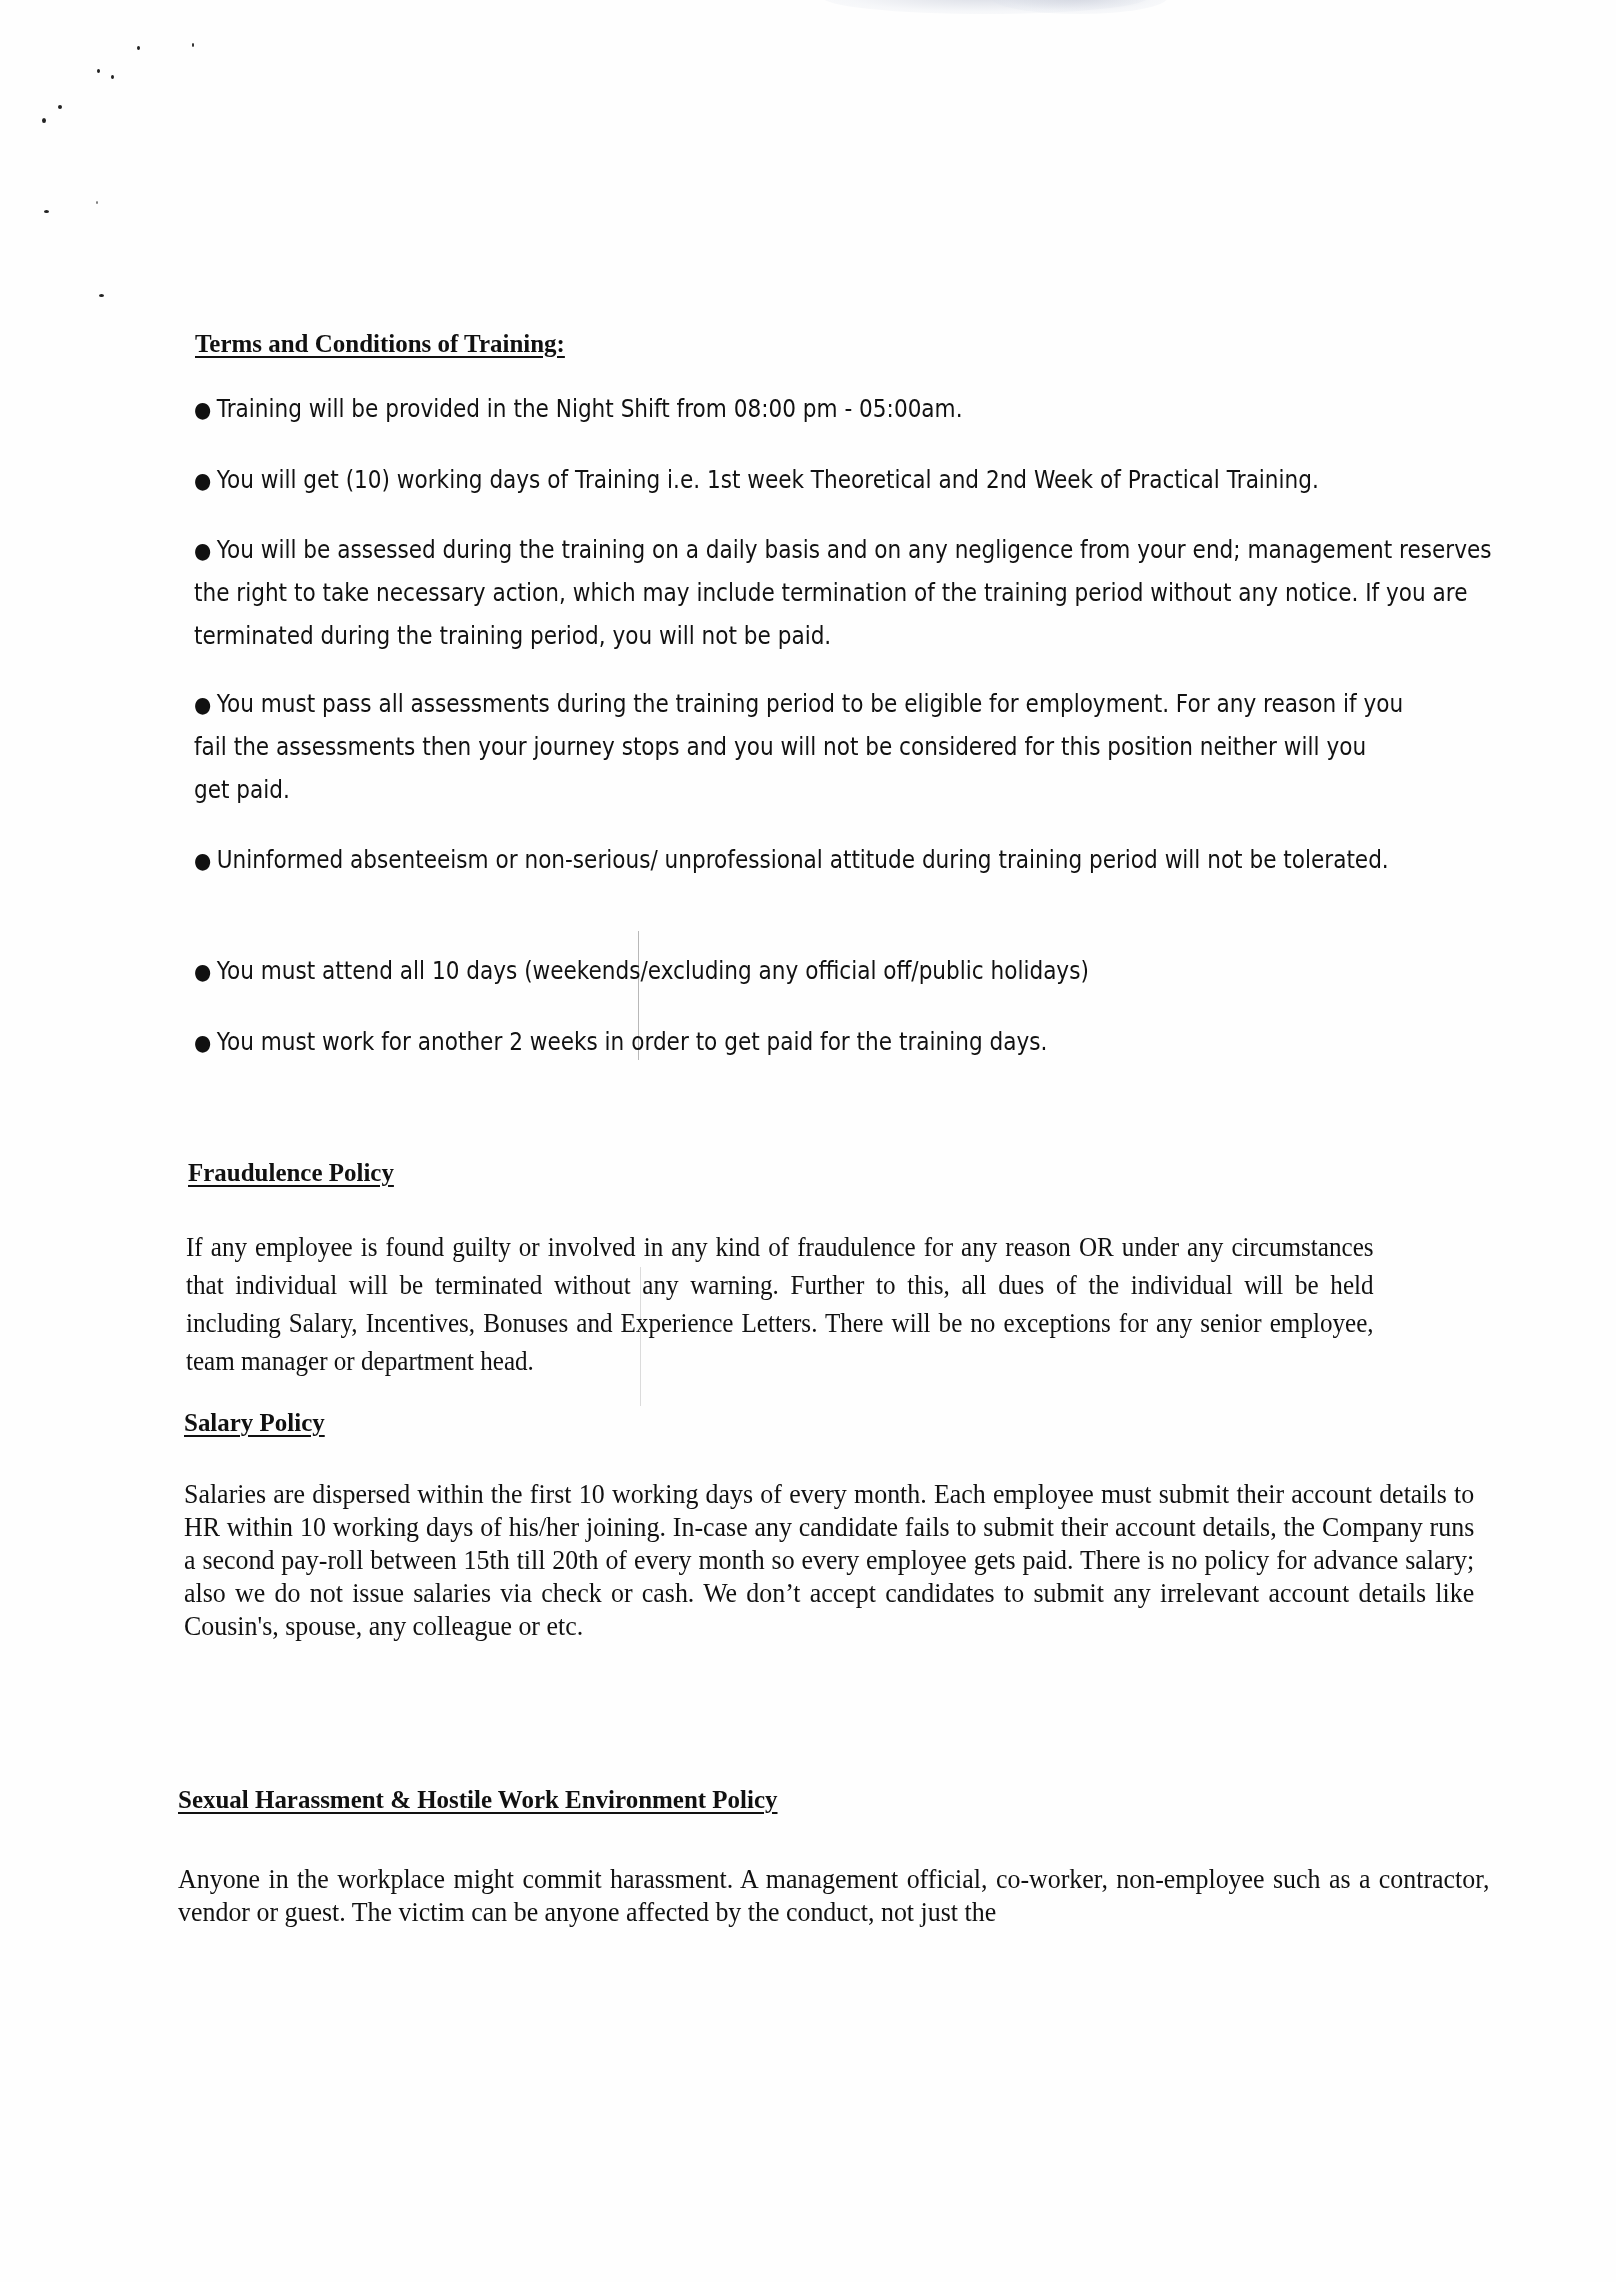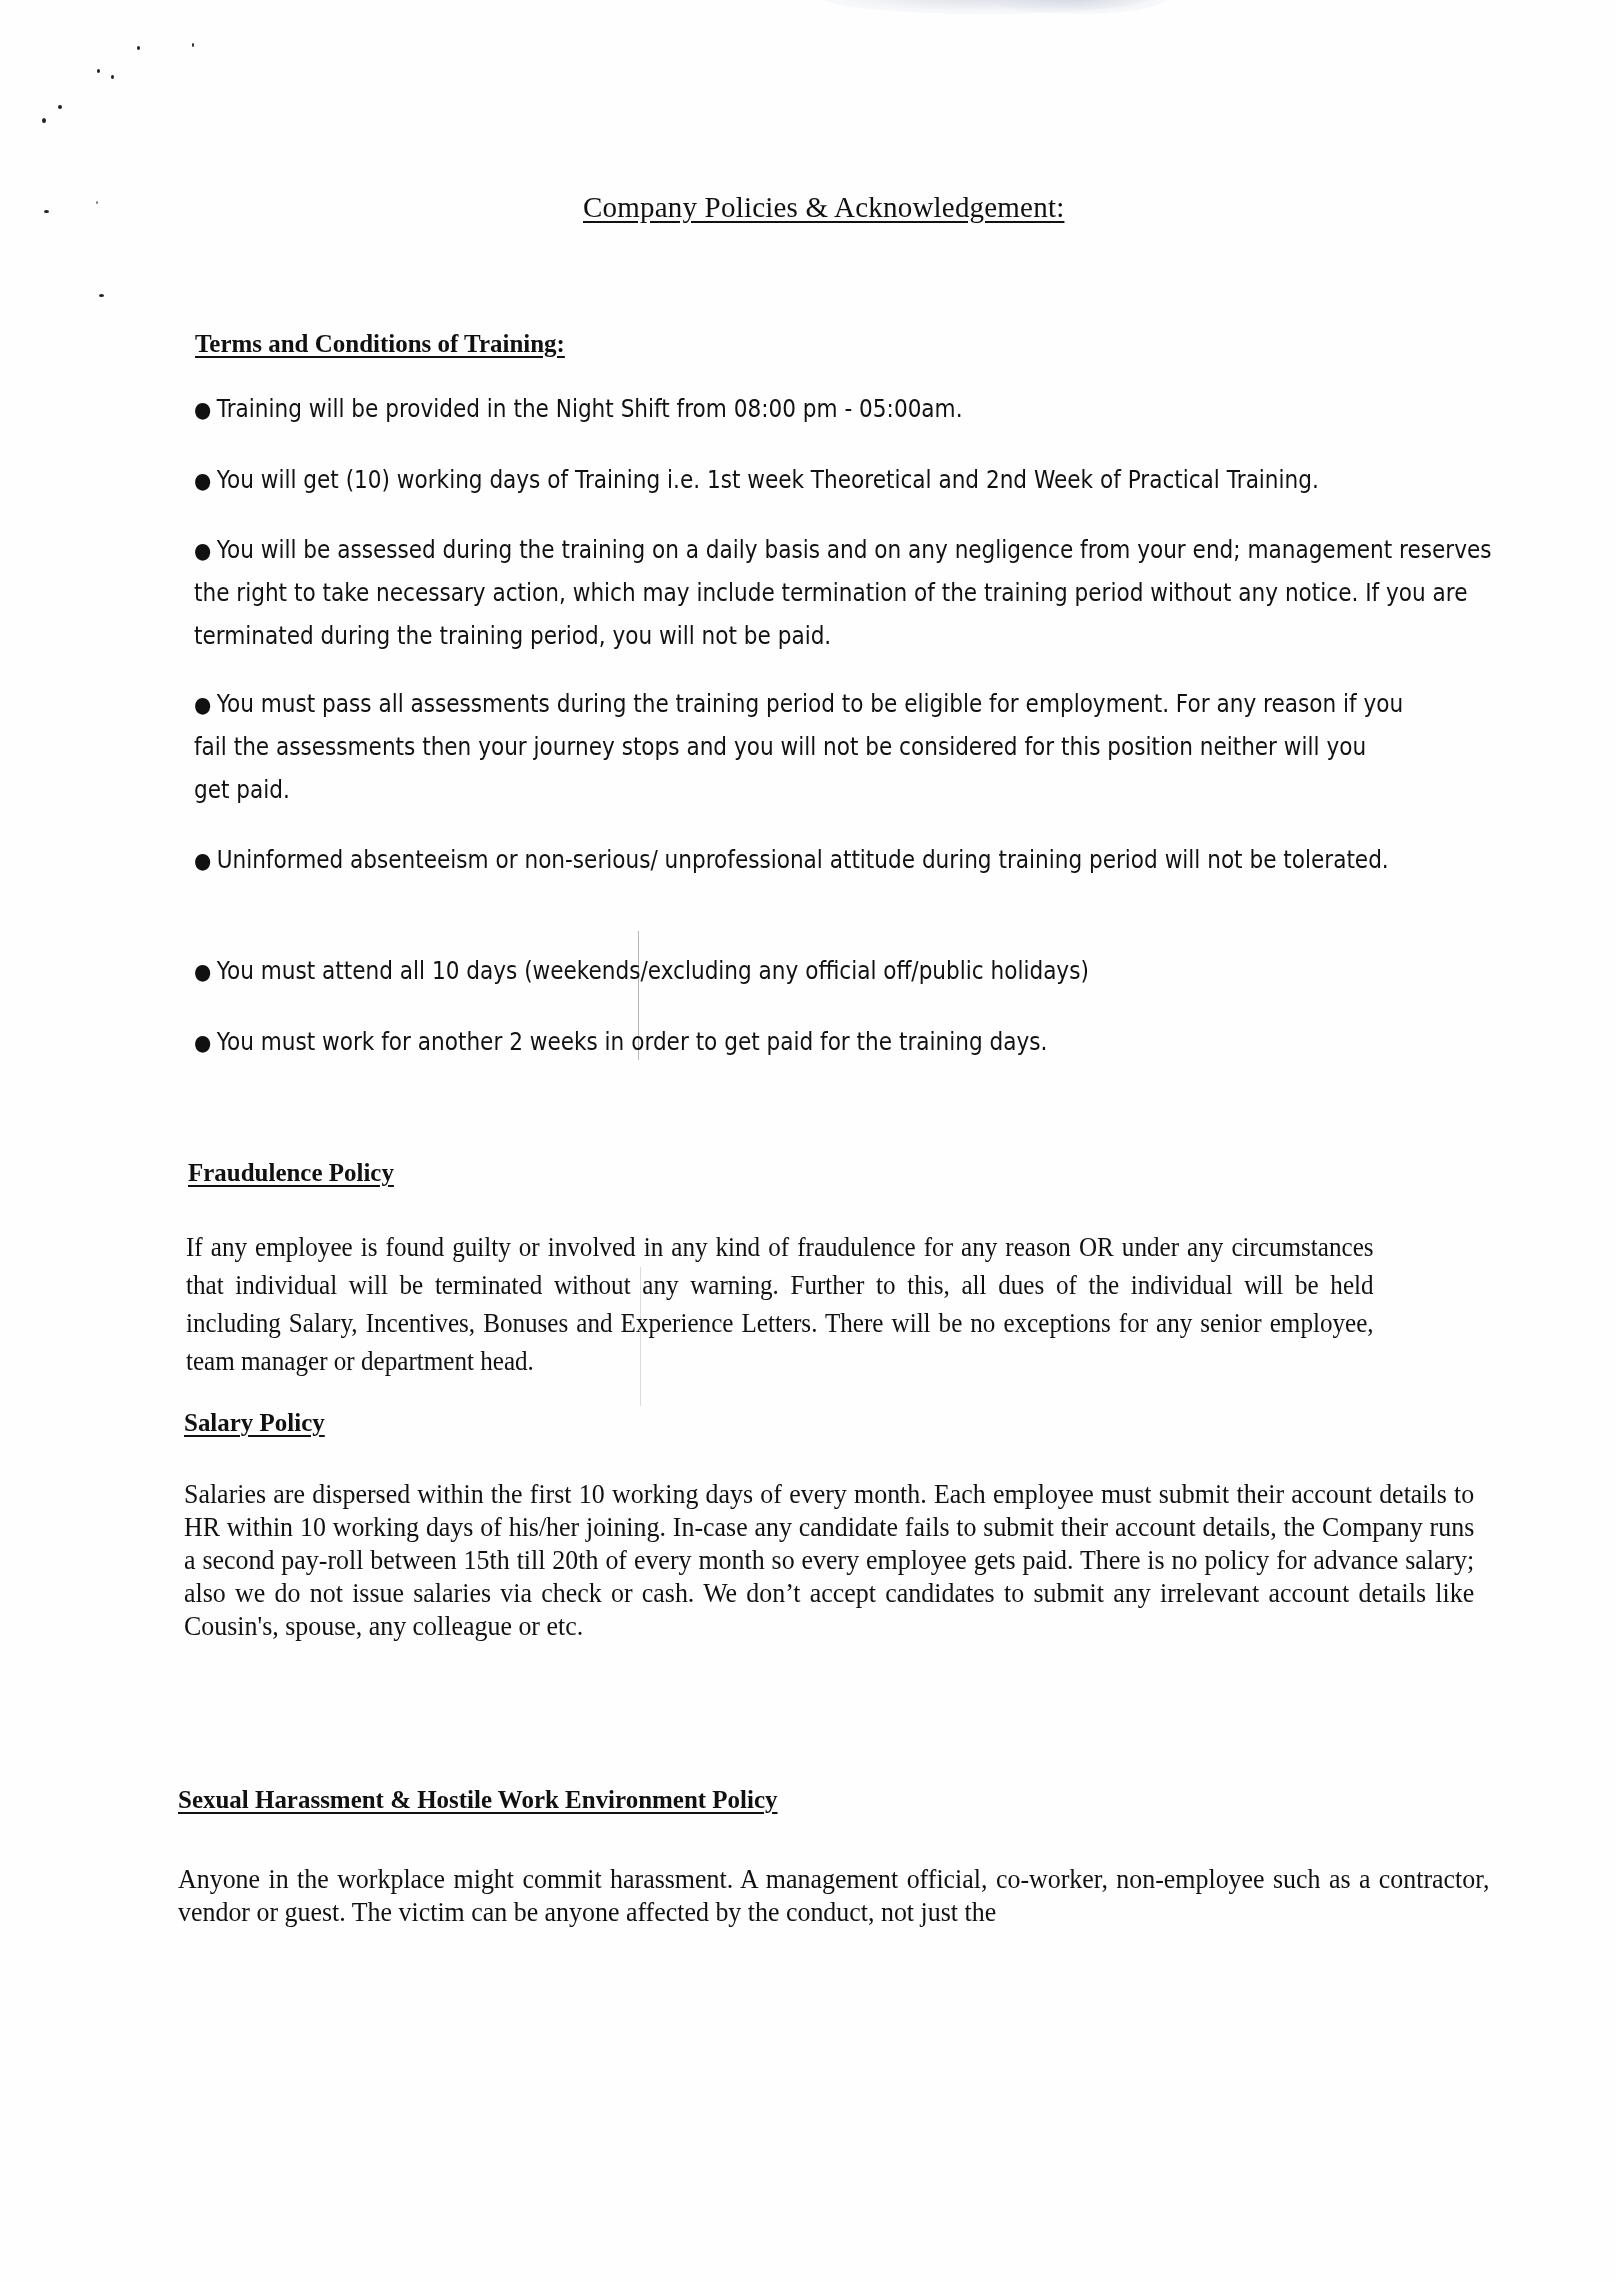--- a/index.html
+++ b/index.html
@@ -96,21 +96,20 @@
   <div class="speck" style="left:192px;top:43px;width:2px;height:4px;"></div>
   <div class="speck" style="left:58px;top:105px;width:4px;height:4px;"></div>
   <div class="speck" style="left:42px;top:118px;width:4px;height:5px;"></div>
   <div class="speck" style="left:44px;top:210px;width:5px;height:3px;"></div>
   <div class="speck" style="left:96px;top:201px;width:2px;height:3px;opacity:0.6;"></div>
   <div class="speck" style="left:99px;top:294px;width:5px;height:3px;"></div>
 
   <div class="vline" style="left:638px;top:931px;height:129px;"></div>
   <div class="vline" style="left:640px;top:1267px;height:139px;opacity:0.5;"></div>
 
-  <div class="title">Company Policies &amp; Acknowledgement:</div>
 
   <div class="heading" style="left:195px;top:329px;">Terms and Conditions of Training:</div>
 
   <div class="bullet-para" style="left:194px;top:388px;width:1465px;">
     <span class="dot">●</span><span>Training will be provided in the Night Shift from 08:00 pm - 05:00am.</span>
   </div>
   <div class="bullet-para" style="left:194px;top:459px;width:1465px;">
     <span class="dot">●</span><span>You will get (10) working days of Training i.e. 1st week Theoretical and 2nd Week of Practical Training.</span>
   </div>
   <div class="bullet-para" style="left:194px;top:529px;width:1465px;">

